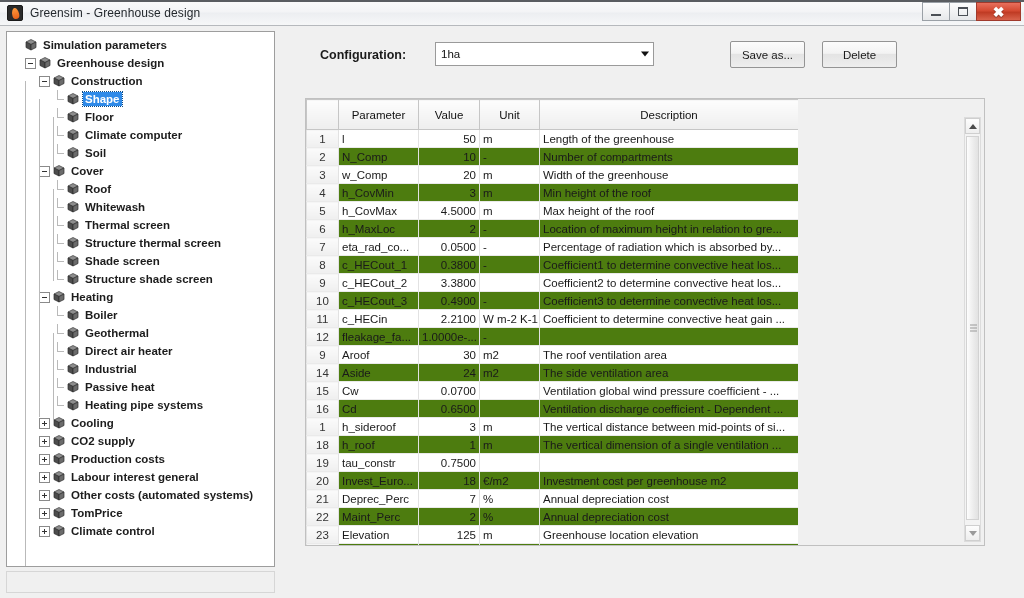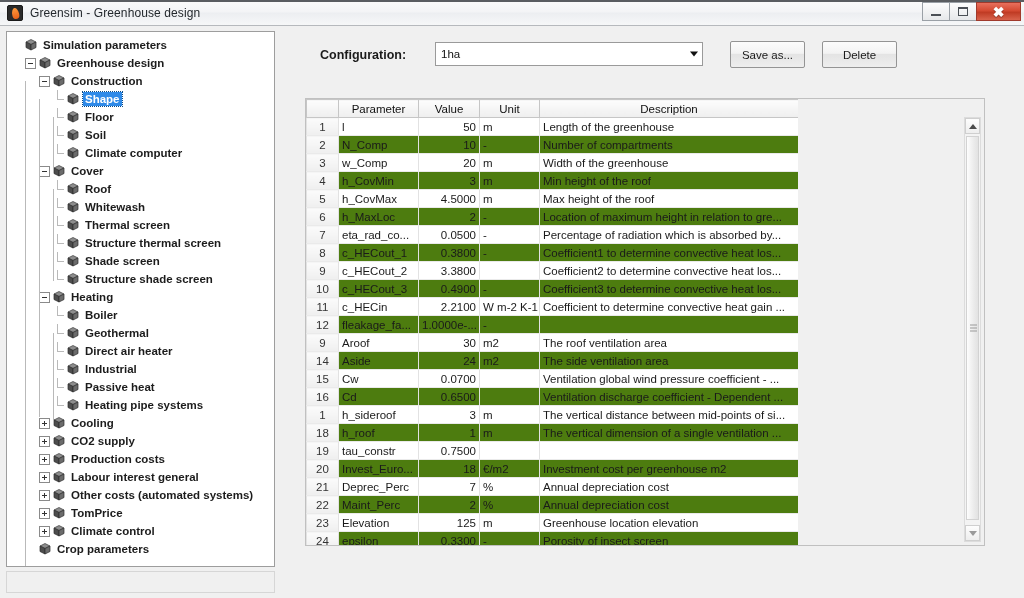--- a/index.html
+++ b/index.html
@@ -135,21 +135,21 @@
   #cfg-row {
     position: absolute; left: 300px; top: 42px;
     width: 620px; height: 30px;
   }
   #cfg-label {
     position: absolute; left: 20px; top: 6px;
     font-size: 12.5px; font-weight: bold; color: #1b1b1b;
   }
   #cfg-select {
     position: absolute; left: 135px; top: 0px;
-    width: 268px; height: 24px;
+    width: 219px; height: 24px;
     background: #ffffff;
     border: 1px solid #9a9a9a;
     display: flex; align-items: center;
     font-size: 11.5px; color: #111;
     padding-left: 5px;
   }
   #cfg-arrow {
     position: absolute; right: 4px; top: 50%; transform: translateY(-50%);
     width: 0; height: 0;
     border-left: 4px solid transparent;
@@ -183,21 +183,21 @@
     background: #ffffff;
   }
   table.grid {
     border-collapse: collapse;
     table-layout: fixed;
     width: 492px;
     font-size: 11.5px;
     color: #1a1a1a;
   }
   table.grid th {
-    height: 18px;
+    height: 30px;
     background: linear-gradient(to bottom,#fdfdfd,#eeeeee);
     border: 1px solid #c6c6c6;
     font-weight: normal;
     font-size: 11.5px;
     color: #111;
     padding: 0 3px;
   }
   table.grid td {
     height: 18px;
     border-left: 1px solid #e2e2e2;
@@ -353,35 +353,35 @@
         <div class="tnode">
           <span class="indent" style="width: 46px;"></span>
           <span class="leafline"></span>
           <span class="cube">
             <svg width="12" height="12" viewBox="0 0 12 12">
               <polygon points="6,0.5 11,3 6,5.5 1,3" fill="#8d8d8d" stroke="#3b3b3b" stroke-width="0.7"></polygon>
               <polygon points="1,3 6,5.5 6,11 1,8.5" fill="#4d4d4d" stroke="#2b2b2b" stroke-width="0.7"></polygon>
               <polygon points="11,3 6,5.5 6,11 11,8.5" fill="#6b6b6b" stroke="#2b2b2b" stroke-width="0.7"></polygon>
             </svg>
           </span>
+          <span class="tlabel">Climate computer</span>
+        </div>
+        <div class="tnode">
+          <span class="indent" style="width: 46px;"></span>
+          <span class="leafline"></span>
+          <span class="cube">
+            <svg width="12" height="12" viewBox="0 0 12 12">
+              <polygon points="6,0.5 11,3 6,5.5 1,3" fill="#8d8d8d" stroke="#3b3b3b" stroke-width="0.7"></polygon>
+              <polygon points="1,3 6,5.5 6,11 1,8.5" fill="#4d4d4d" stroke="#2b2b2b" stroke-width="0.7"></polygon>
+              <polygon points="11,3 6,5.5 6,11 11,8.5" fill="#6b6b6b" stroke="#2b2b2b" stroke-width="0.7"></polygon>
+            </svg>
+          </span>
           <span class="tlabel">Soil</span>
         </div>
         <div class="tnode">
-          <span class="indent" style="width: 46px;"></span>
-          <span class="leafline"></span>
-          <span class="cube">
-            <svg width="12" height="12" viewBox="0 0 12 12">
-              <polygon points="6,0.5 11,3 6,5.5 1,3" fill="#8d8d8d" stroke="#3b3b3b" stroke-width="0.7"></polygon>
-              <polygon points="1,3 6,5.5 6,11 1,8.5" fill="#4d4d4d" stroke="#2b2b2b" stroke-width="0.7"></polygon>
-              <polygon points="11,3 6,5.5 6,11 11,8.5" fill="#6b6b6b" stroke="#2b2b2b" stroke-width="0.7"></polygon>
-            </svg>
-          </span>
-          <span class="tlabel">Climate computer</span>
-        </div>
-        <div class="tnode">
           <span class="indent" style="width: 32px;"></span>
           <span class="expander"></span>
           <span class="cube">
             <svg width="12" height="12" viewBox="0 0 12 12">
               <polygon points="6,0.5 11,3 6,5.5 1,3" fill="#8d8d8d" stroke="#3b3b3b" stroke-width="0.7"></polygon>
               <polygon points="1,3 6,5.5 6,11 1,8.5" fill="#4d4d4d" stroke="#2b2b2b" stroke-width="0.7"></polygon>
               <polygon points="11,3 6,5.5 6,11 11,8.5" fill="#6b6b6b" stroke="#2b2b2b" stroke-width="0.7"></polygon>
             </svg>
           </span>
           <span class="tlabel">Cover</span>
@@ -618,32 +618,20 @@
           <span class="indent" style="width: 32px;"></span>
           <span class="expander plus"></span>
           <span class="cube">
             <svg width="12" height="12" viewBox="0 0 12 12">
               <polygon points="6,0.5 11,3 6,5.5 1,3" fill="#8d8d8d" stroke="#3b3b3b" stroke-width="0.7"></polygon>
               <polygon points="1,3 6,5.5 6,11 1,8.5" fill="#4d4d4d" stroke="#2b2b2b" stroke-width="0.7"></polygon>
               <polygon points="11,3 6,5.5 6,11 11,8.5" fill="#6b6b6b" stroke="#2b2b2b" stroke-width="0.7"></polygon>
             </svg>
           </span>
           <span class="tlabel">Climate control</span>
-        </div>
-        <div class="tnode">
-          <span class="indent" style="width: 18px;"></span>
-          <span class="expander-spacer"></span>
-          <span class="cube">
-            <svg width="12" height="12" viewBox="0 0 12 12">
-              <polygon points="6,0.5 11,3 6,5.5 1,3" fill="#8d8d8d" stroke="#3b3b3b" stroke-width="0.7"></polygon>
-              <polygon points="1,3 6,5.5 6,11 1,8.5" fill="#4d4d4d" stroke="#2b2b2b" stroke-width="0.7"></polygon>
-              <polygon points="11,3 6,5.5 6,11 11,8.5" fill="#6b6b6b" stroke="#2b2b2b" stroke-width="0.7"></polygon>
-            </svg>
-          </span>
-          <span class="tlabel">Crop parameters</span>
         </div>
       </div>
   <div class="vline" style="left: 18px; top: 49px; height: 498px;"></div>
       <div class="vline" style="left: 32px; top: 67px; height: 318px;"></div>
       <div class="vline" style="left: 46px; top: 85px; height: 56px;"></div>
       <div class="vline" style="left: 46px; top: 157px; height: 92px;"></div>
       <div class="vline" style="left: 46px; top: 301px; height: 92px;"></div>
     </div>
   <div id="bottom-strip"></div>
 

